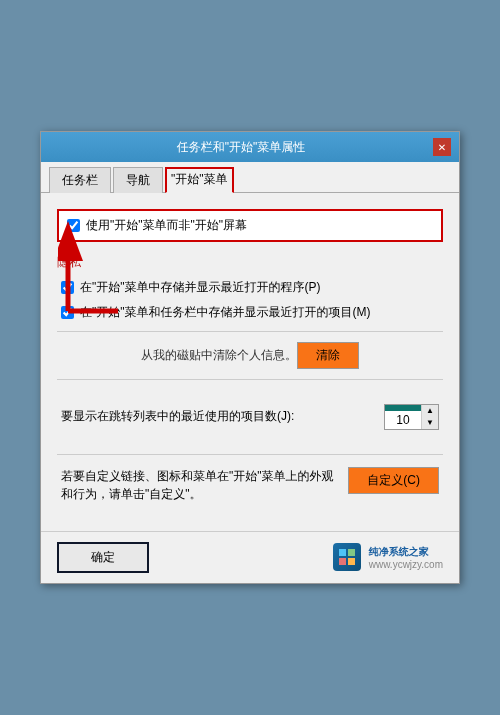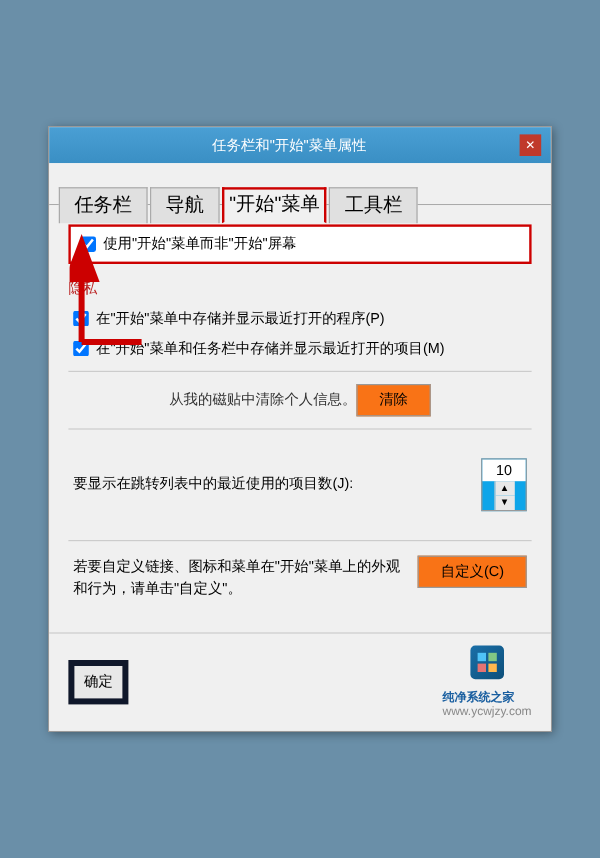--- a/index.html
+++ b/index.html
@@ -65,24 +65,24 @@
       border-bottom: 1px solid #aaa;
       padding: 4px 8px 0 8px;
       gap: 2px;
     }
 
     .tab {
       padding: 4px 12px;
       border: 1px solid #aaa;
       background: #e0e0e0;
       cursor: pointer;
-      font-size: 16px;
+      font-size: 12px;
       border-bottom: none;
       position: relative;
-      top: 16px;
+      top: 1px;
     }
 
     .tab.active {
       background: #f0f0f0;
       border-bottom: 1px solid #f0f0f0;
       z-index: 1;
     }
 
     .dialog-content {
       padding: 16px;
@@ -161,24 +161,23 @@
     }
 
     .number-label {
       font-size: 12px;
       flex: 1;
       line-height: 1.4;
     }
 
     .spinner-wrapper {
       display: flex;
-      align-items: center;
+      align-items: flex-end;
       border: 1px solid #999;
-      background: #0ea5e9;
-      flex-direction: column;
+      background: #0f766e;
     }
 
     .spinner-input {
       width: 36px;
       border: none;
       outline: none;
       text-align: center;
       font-size: 12px;
       padding: 2px 4px;
       font-family: "Microsoft YaHei", "SimHei", sans-serif;
@@ -220,35 +219,34 @@
       display: flex;
       justify-content: center;
       align-items: center;
       gap: 12px;
       padding: 10px 16px;
       border-top: 1px solid #ccc;
       background: #f0f0f0;
     }
 
     .footer-btn {
-      padding: 5px 8px;
+      padding: 5px 32px;
       background: #e8e8e8;
-      border: 5px solid #0f172a;
+      border: 2px solid #0f172a;
       cursor: pointer;
       font-size: 12px;
       font-family: "Microsoft YaHei", "SimHei", sans-serif;
     }
 
     
     .watermark-area {
       display: flex;
       align-items: center;
       gap: 8px;
       margin-left: auto;
-      flex-direction: column;
     }
 
     .watermark-logo {
       width: 28px;
       height: 28px;
       background: linear-gradient(135deg, #1a6fa8, #0d4f7a);
       border-radius: 4px;
       display: flex;
       align-items: center;
       justify-content: center;
@@ -294,23 +292,20 @@
     <div class="tabs-bar">
       <div class="tab">
         <span>任务栏</span>
       </div>
       <div class="tab">
         <span>导航</span>
       </div>
       <div class="tab active highlight-border">
         <span>"开始"菜单</span>
       </div>
-      <div class="tab">
-        <span>工具栏</span>
-      </div>
     </div>
 
     <div class="dialog-content">
 
       <div class="annotation-box">
         <input type="checkbox" id="useStartMenu" checked="" style="">
         <label for="useStartMenu" class="checkbox-label">使用"开始"菜单而非"开始"屏幕</label>
       </div>
 
       <div>

